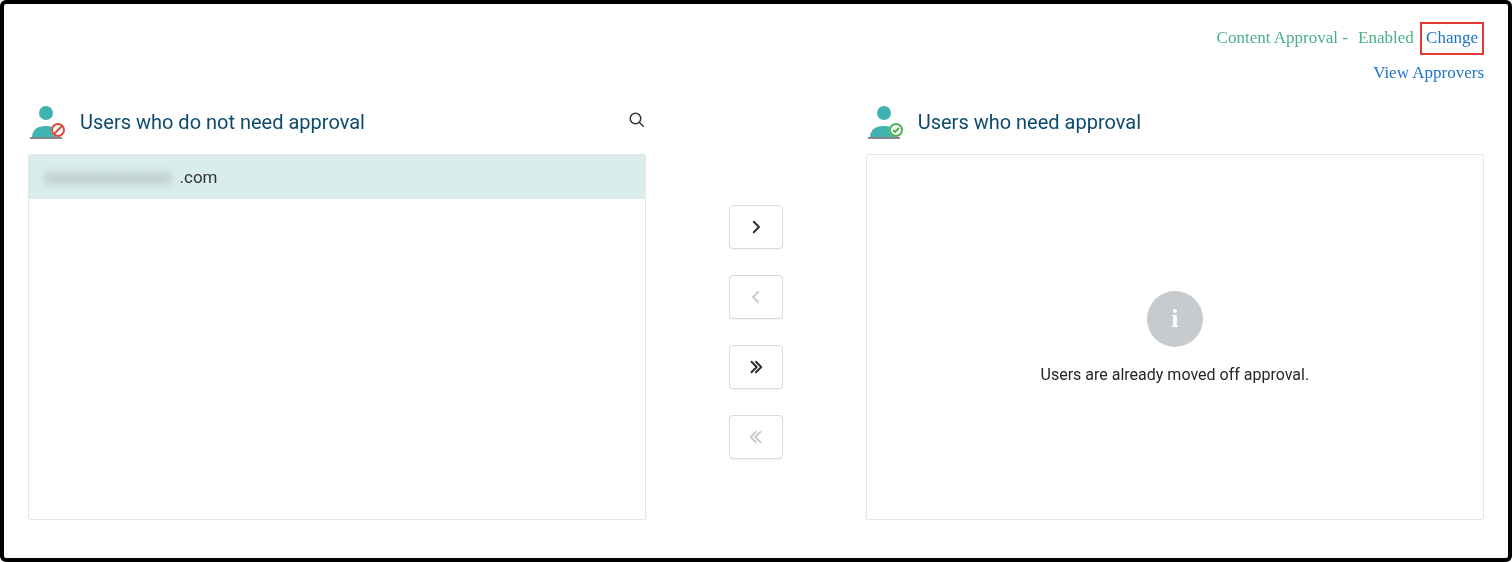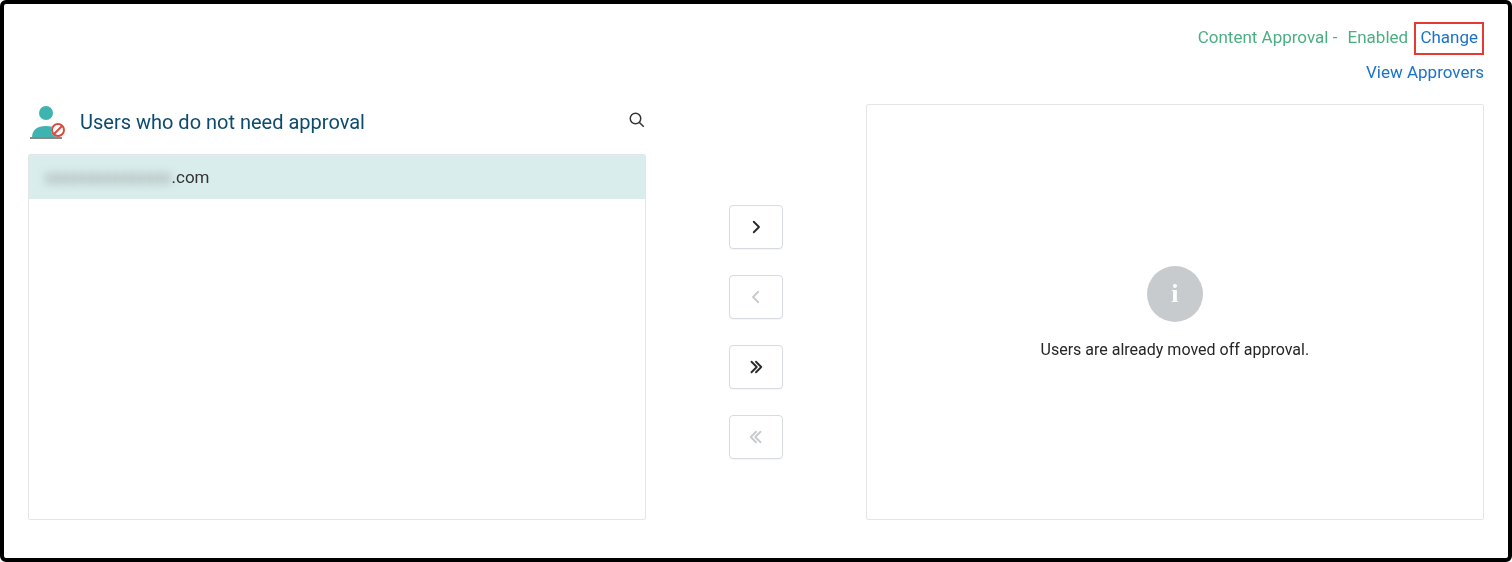--- a/index.html
+++ b/index.html
@@ -18,20 +18,21 @@
     background:#fff;
     overflow:hidden;
   }
   .top-links {
     position:absolute;
     top:18px;
     right:24px;
     text-align:right;
     font-size:17px;
     line-height:1.6;
+    font-family:Liberation Serif, serif;
   }
   .status-line { white-space:nowrap; }
   .status-green { color:#4caf84; }
   .change-link {
     color:#1a73c9;
     border:2px solid #e53935;
     padding:0 4px 2px 4px;
     display:inline-block;
     cursor:pointer;
     margin-left:2px;
@@ -93,21 +94,21 @@
     overflow:hidden;
   }
   .list-item {
     background:#d9edec;
     padding:12px 16px;
     font-size:17px;
     color:#333;
     cursor:pointer;
     display:flex;
     align-items:center;
-    gap:0;
+    gap:8px;
   }
   .blurred {
     color:transparent;
     text-shadow:0 0 8px rgba(80,80,80,0.6);
     user-select:none;
   }
 
   .empty-state {
     flex:1 1 auto;
     border:1px solid #e3e6e9;
@@ -226,20 +227,33 @@
       </button>
       <button class="disabled">
         <svg class="dbl-dis" viewBox="0 0 24 24" fill="none" stroke-width="2.5" stroke-linecap="round" stroke-linejoin="round">
             <path d="M18 5l-7 7 7 7"></path>
             <path d="M12 5l-7 7 7 7"></path>
           </svg>
       </button>
     </div>
 
     <div class="panel panel-right">
+      <div class="panel-header">
+        <span class="user-icon">
+          <svg viewBox="0 0 40 36">
+            <circle cx="18" cy="9" r="7" fill="#3fb3b0"></circle>
+            <path d="M4 34 Q4 22 18 22 Q32 22 32 34 Z" fill="#3fb3b0"></path>
+            <rect x="2" y="33" width="32" height="2" fill="#888"></rect>
+            <circle cx="30" cy="26" r="7" fill="#fff"></circle>
+            <circle cx="30" cy="26" r="6" fill="none" stroke="#4caf50" stroke-width="2"></circle>
+            <path d="M27 26 l2 2 l4 -4" fill="none" stroke="#4caf50" stroke-width="2"></path>
+          </svg>
+        </span>
+        <span class="panel-title">Users who need approval</span>
+      </div>
       <div class="empty-state">
         <div class="info-badge">
             <span>i</span>
           </div>
         <div class="empty-text">Users are already moved off approval.</div>
       </div>
     </div>
 
   </div>
 </div>

